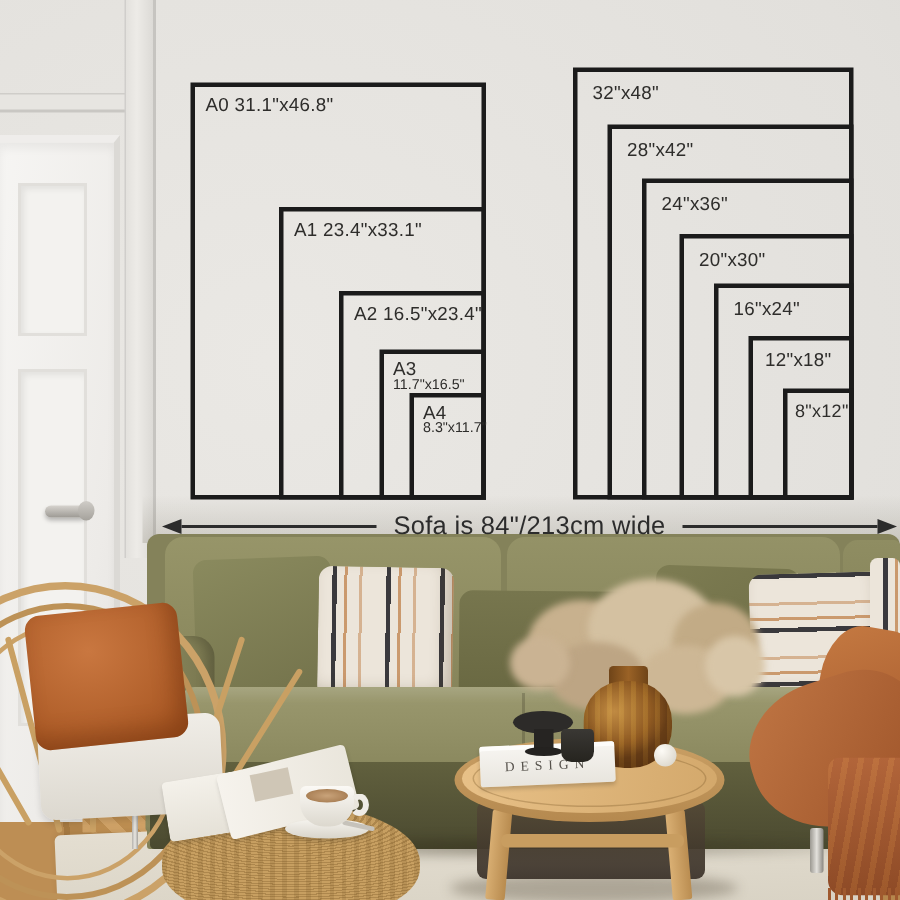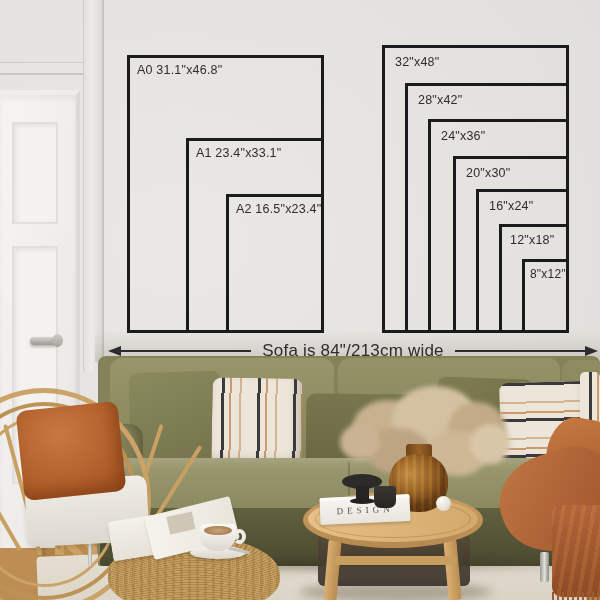--- a/index.html
+++ b/index.html
@@ -242,20 +242,28 @@
 
   <div class="size-frame f-a0">
     <span class="frame-label">A0 31.1"x46.8"</span>
   </div>
   <div class="size-frame f-a1">
     <span class="frame-label">A1 23.4"x33.1"</span>
   </div>
   <div class="size-frame f-a2">
     <span class="frame-label">A2 16.5"x23.4"</span>
   </div>
+  <div class="size-frame f-a3">
+    <span class="frame-label">A3</span>
+    <span class="frame-sublabel">11.7"x16.5"</span>
+  </div>
+  <div class="size-frame f-a4">
+    <span class="frame-label">A4</span>
+    <span class="frame-sublabel">8.3"x11.7"</span>
+  </div>
 
   <div class="size-frame f-r0">
     <span class="frame-label">32"x48"</span>
   </div>
   <div class="size-frame f-r1">
     <span class="frame-label">28"x42"</span>
   </div>
   <div class="size-frame f-r2">
     <span class="frame-label">24"x36"</span>
   </div>

